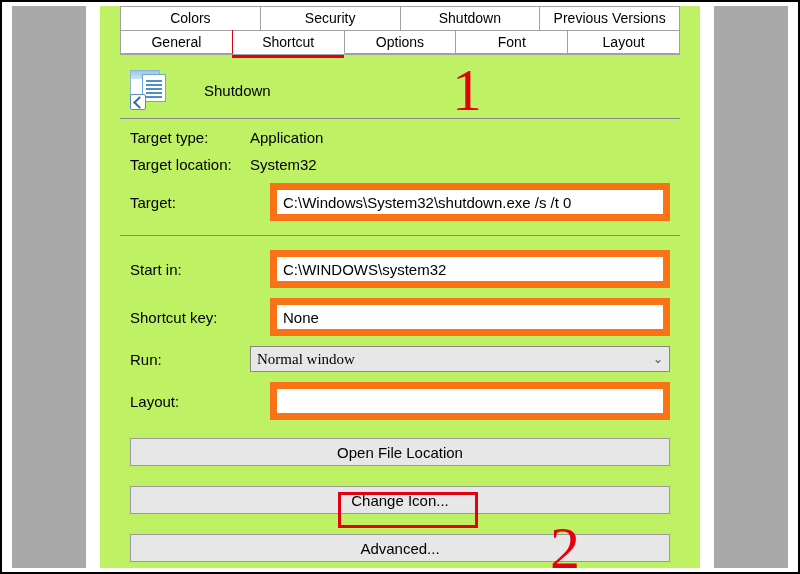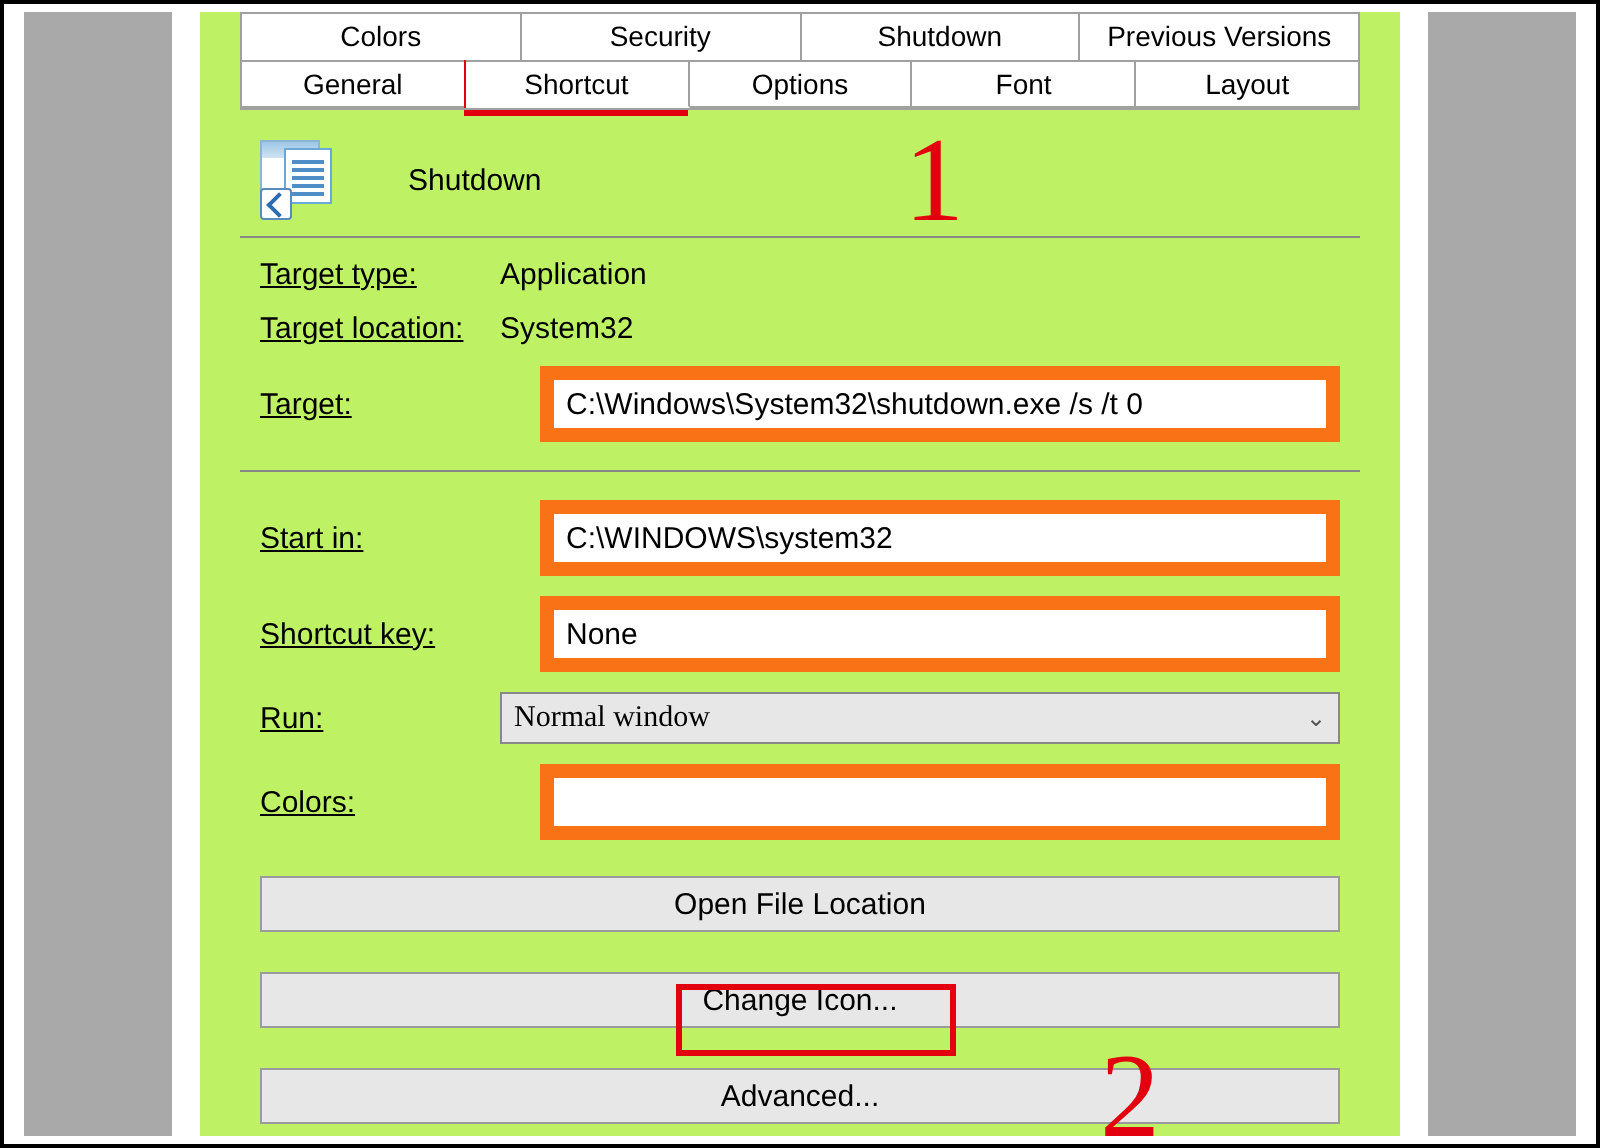--- a/index.html
+++ b/index.html
@@ -103,21 +103,21 @@
   }
   .icon-row .title { margin-left:28px; font-size:15px; }
 
   hr.sep {
     border:none; border-top:1px solid #888;
     margin:8px 0;
   }
 
   .form { padding:0 10px; }
   .frow { display:flex; align-items:center; margin:10px 0; }
-  .frow .lab { width:120px; font-size:15px;text-decoration:underline; }
+  .frow .lab { width:120px; font-size:15px; }
   .frow .val-static { font-size:15px; }
   .frow input.txt {
     flex:1; height:38px; padding:2px 6px;
     border:7px solid #f97316; font-family:inherit; font-size:15px;
     background:#fff;
     margin-left:20px;
   }
   .frow input.txt.ro { background:#fff; }
   .frow .select {
     flex:1; height:26px;
@@ -220,21 +220,21 @@
 
       <div class="frow">
         <div class="lab">Run:</div>
         <div class="select">
           <span>Normal window</span>
           <span class="chev">⌄</span>
         </div>
       </div>
 
       <div class="frow">
-        <div class="lab">Colors:</div>
+        <div class="lab">Layout:</div>
         <input class="txt" type="text" value="" style="">
       </div>
 
       <div class="btn-row">
         <button class="btn">Open File Location</button>
         <button class="btn">Change Icon...</button>
         <button class="btn">Advanced...</button>
       </div>
 
     </div>

